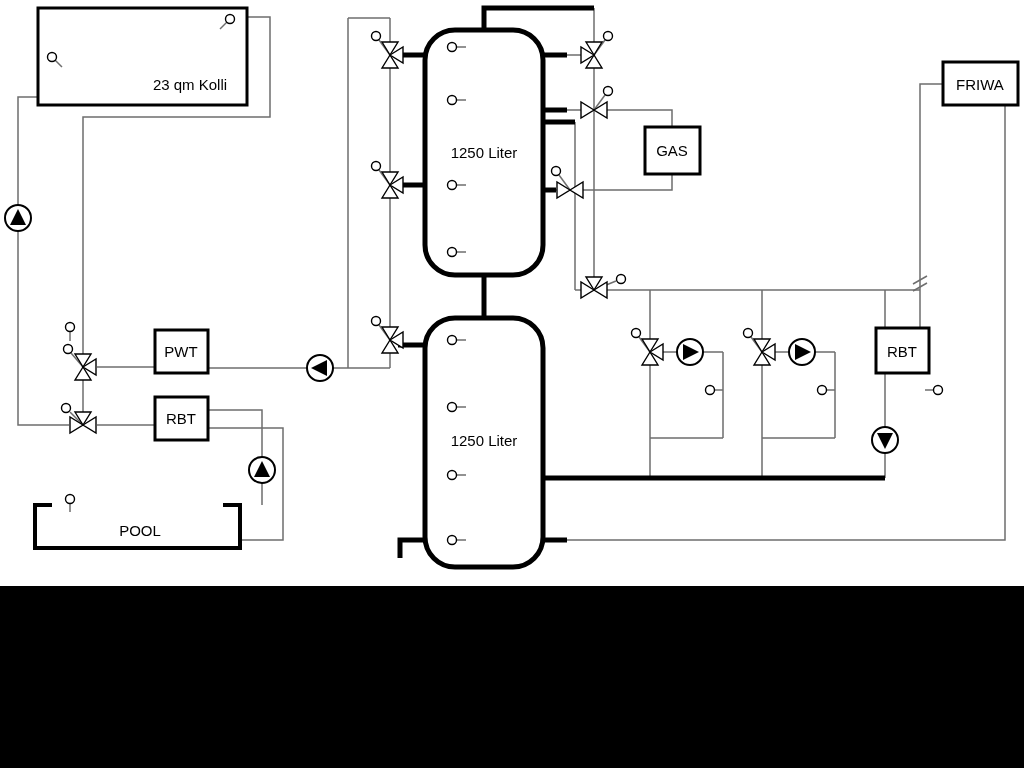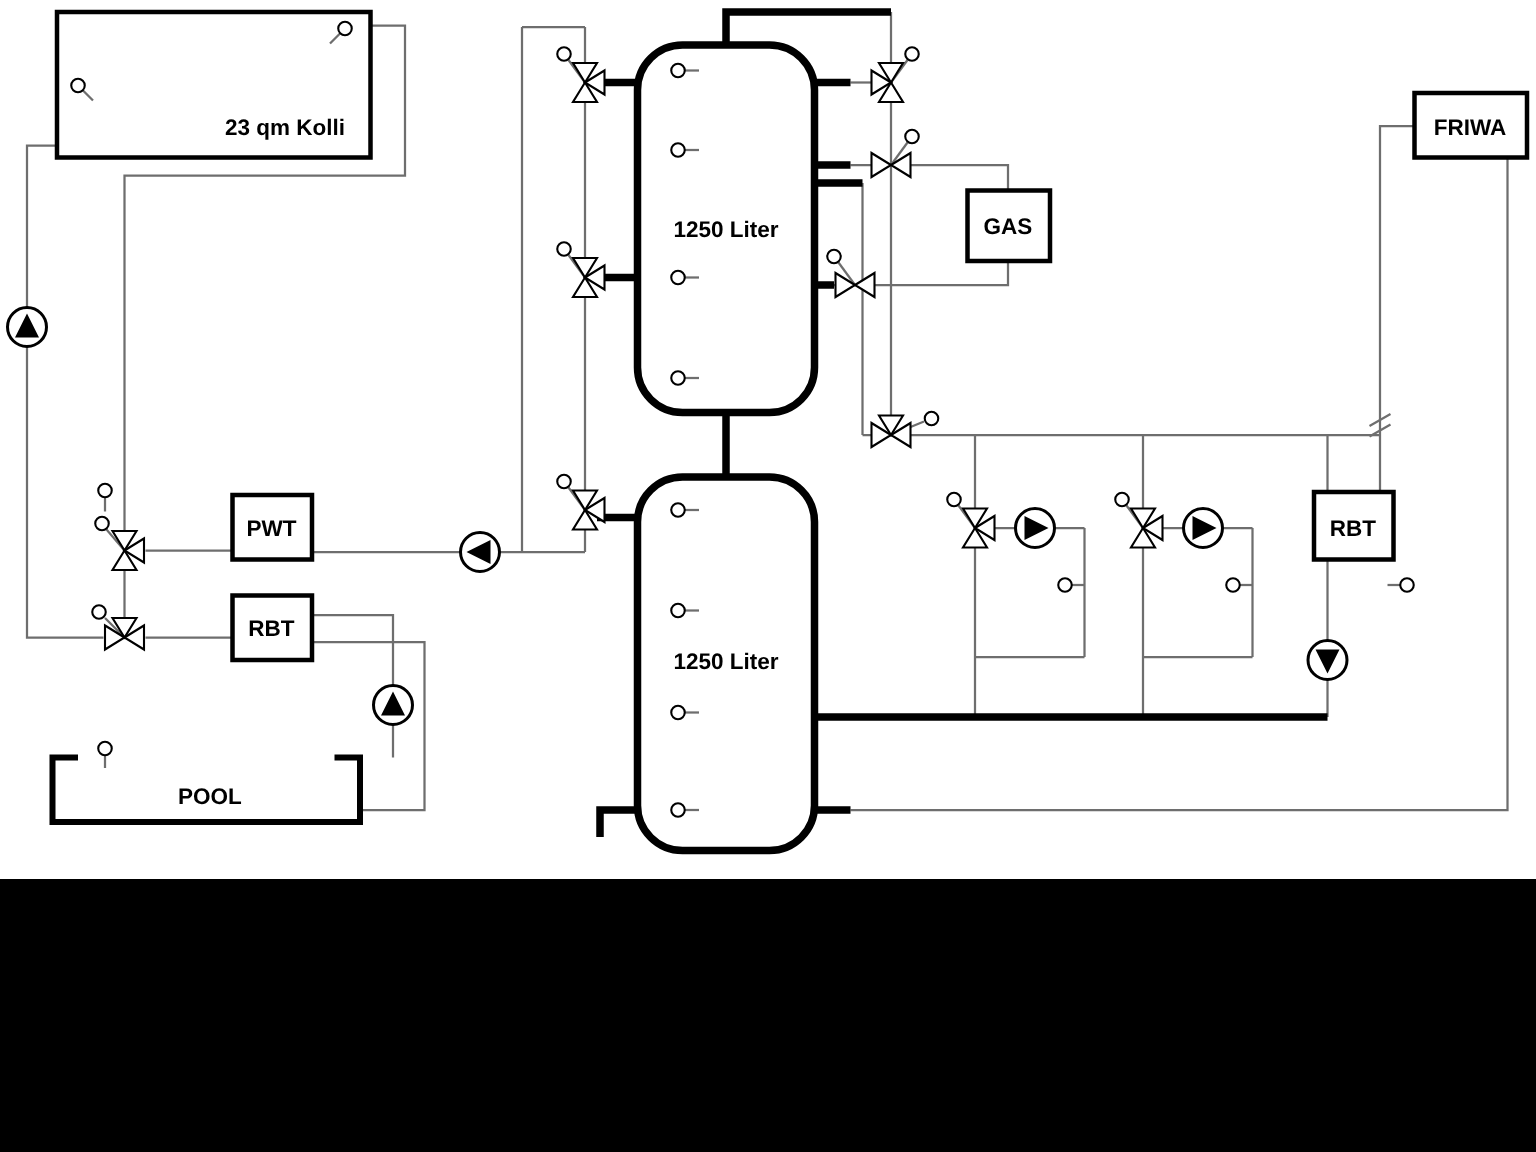--- a/index.html
+++ b/index.html
@@ -1,16 +1,16 @@
 <!DOCTYPE html>
 <html><head>
 <meta charset="utf-8">
 <style>
   html,body{margin:0;padding:0;background:#000;}
-  .stage{width:1024px;height:768px;background:#ffffff;position:relative;overflow:hidden;font-weight:bold;}
+  .stage{width:1024px;height:768px;background:#ffffff;position:relative;overflow:hidden;}
   svg{display:block;}
   .thin{stroke:#6e6e6e;stroke-width:1.5;fill:none;}
   .thick{stroke:#000000;stroke-width:5;fill:none;}
   .box{fill:#ffffff;stroke:#000000;stroke-width:3;}
   .tank{fill:#ffffff;stroke:#000000;stroke-width:5;}
   .pool{fill:none;stroke:#000000;stroke-width:4;}
   .sym{fill:#ffffff;stroke:#000000;stroke-width:1.4;}
   .pumpc{fill:#ffffff;stroke:#000000;stroke-width:2;}
   .ptri{fill:#000000;stroke:none;}
   .lbl{font-family:"Liberation Sans",sans-serif;font-size:15px;fill:#000000;}

